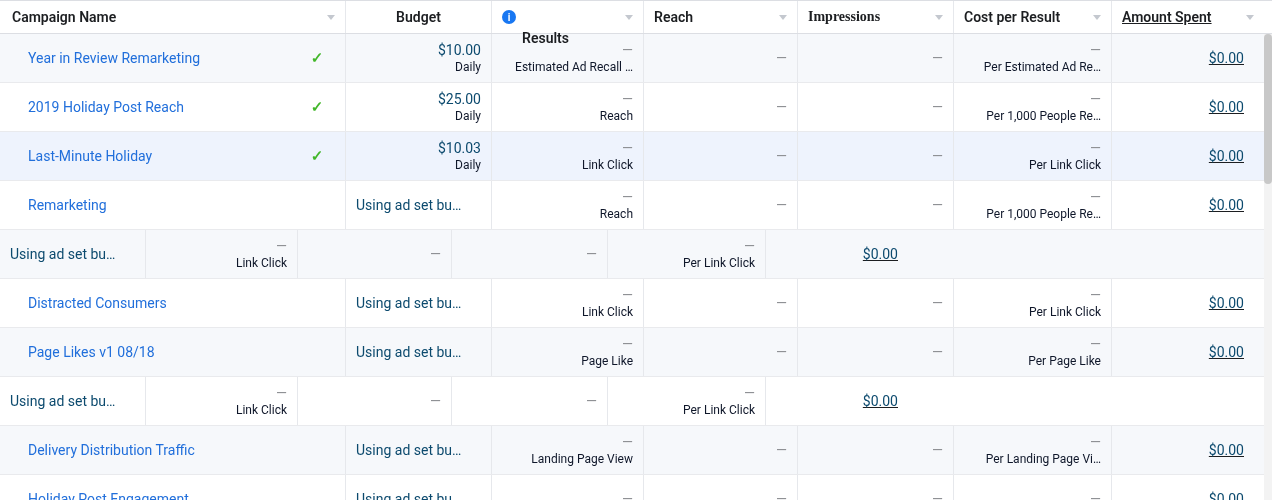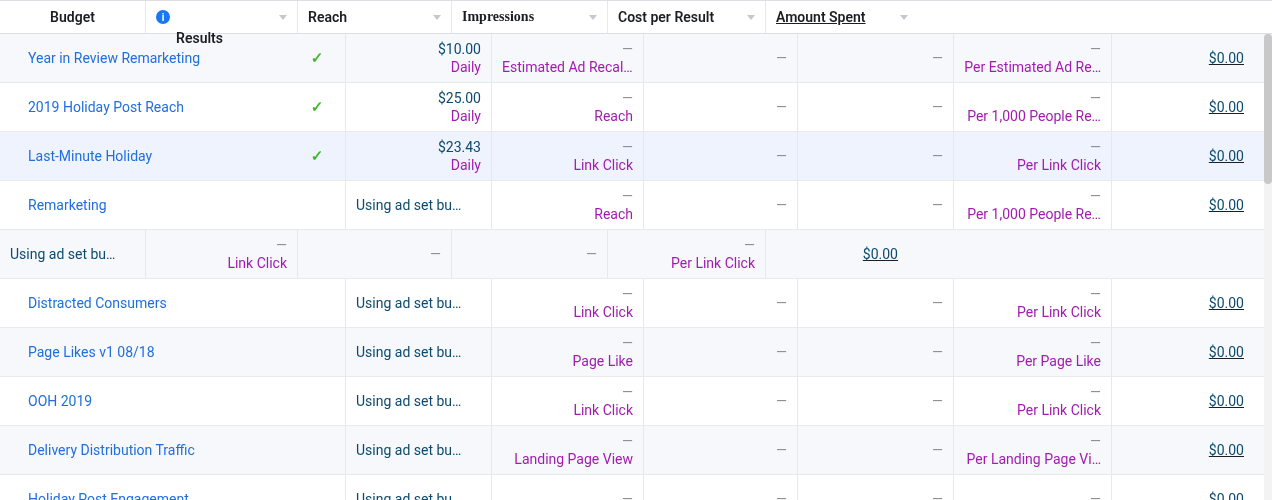--- a/index.html
+++ b/index.html
@@ -67,37 +67,41 @@
     margin-right: 6px;
   }
   .link { color: #216fdb; cursor: pointer; }
   .check {
     width: 16px; height: 16px;
     display: inline-flex; align-items: center; justify-content: center;
     color: #42b72a; font-weight: 700; font-size: 15px;
     margin-right: 10px;
   }
   .val { color: #0c4a6e; }
-  .sub { color: #a21caf; font-size: 14px; margin-top: 2px; white-space: nowrap; overflow: hidden; text-overflow: ellipsis; max-width: 100%; text-align: center; }
+  .sub { color: #0f172a; font-size: 12px; margin-top: 2px; white-space: nowrap; overflow: hidden; text-overflow: ellipsis; max-width: 100%; text-align: center; }
   .dash { color: #8a8d91; }
   .scrollbar {
     position: fixed; right: 0; top: 34px; width: 8px; height: 466px;
     background: #f3f3f3;
   }
   .scrollbar-thumb {
     position: absolute; left: 0; top: 0; width: 8px; height: 150px;
     background: #c8c8c8; border-radius: 4px;
   }
 </style>
 </head>
 <body>
 
 <div class="table">
 
   <div class="header-row">
+    <div class="col col-name">
+      <span class="header-label">Campaign Name</span>
+      <span class="sort-caret"></span>
+    </div>
     <div class="col col-budget">
       <span class="header-label" style="text-align:center;">Budget</span>
     </div>
     <div class="col col-results">
       <span class="info-icon">i</span>
       <span class="header-label" style="text-align:left;margin-top:41px;">Results</span>
       <span class="sort-caret"></span>
     </div>
     <div class="col col-reach">
       <span class="header-label" style="text-align:left;">Reach</span>
@@ -171,21 +175,21 @@
         <div class="col col-spent">
           <span class="val">$0.00</span>
         </div>
       </div>
       <div class="data-row hl">
         <div class="col col-name">
           <span class="link">Last-Minute Holiday</span>
           <span class="check">✓</span>
         </div>
         <div class="col col-budget">
-          <span class="val">$23.43</span>
+          <span class="val">$10.03</span>
           <span class="sub">Daily</span>
         </div>
         <div class="col col-results">
           <span class="dash">—</span>
           <span class="sub">Link Click</span>
         </div>
         <div class="col col-reach">
           <span class="dash">—</span>
         </div>
         <div class="col col-impr">
@@ -290,23 +294,20 @@
         </div>
         <div class="col col-cpr">
           <span class="dash">—</span>
           <span class="sub">Per Page Like</span>
         </div>
         <div class="col col-spent">
           <span class="val">$0.00</span>
         </div>
       </div>
       <div class="data-row">
-        <div class="col col-name">
-          <span class="link">OOH 2019</span>
-        </div>
         <div class="col col-budget" style="align-items: flex-start; text-align: left;">
           <span class="val">Using ad set bu…</span>
         </div>
         <div class="col col-results">
           <span class="dash">—</span>
           <span class="sub">Link Click</span>
         </div>
         <div class="col col-reach">
           <span class="dash">—</span>
         </div>

